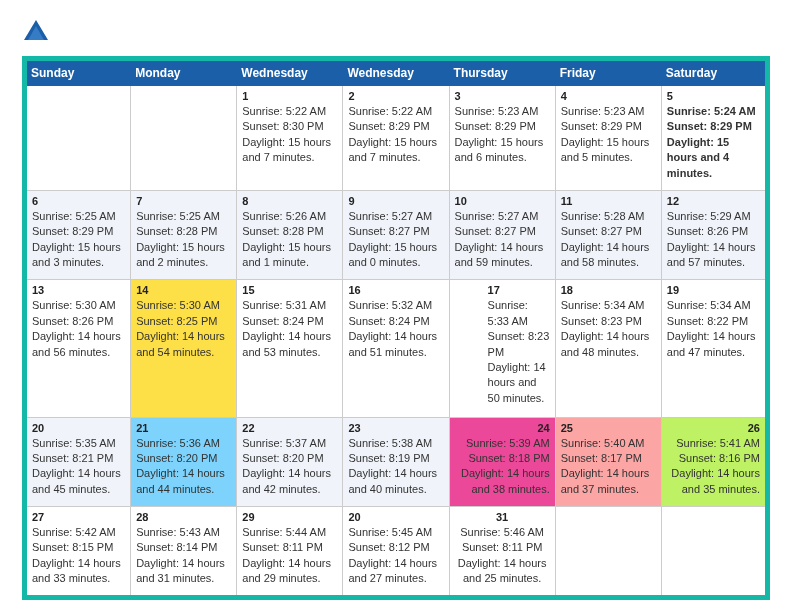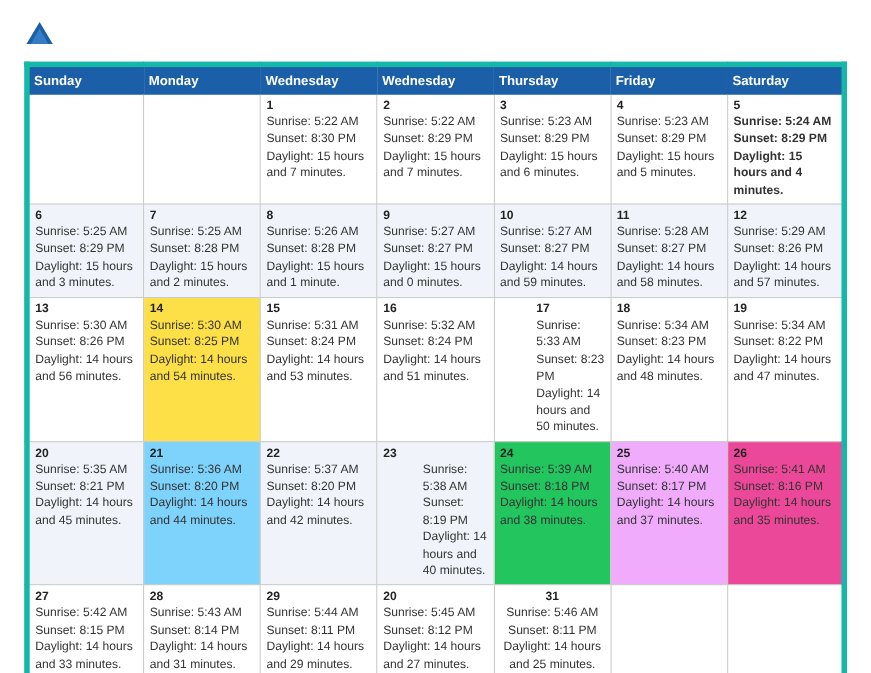--- a/index.html
+++ b/index.html
@@ -280,37 +280,37 @@
 Daylight: 14 hours and 44 minutes.</div>
           </td>
           <td style="background: rgb(240, 244, 250);">
             <span class="day-number">22</span>
             <div class="day-info" style="white-space: pre-line;">Sunrise: 5:37 AM
 Sunset: 8:20 PM
 Daylight: 14 hours and 42 minutes.</div>
           </td>
           <td style="background: rgb(240, 244, 250);">
             <span class="day-number">23</span>
-            <div class="day-info" style="white-space: pre-line; margin-left: 36px;">Sunrise: 5:38 AM
+            <div class="day-info" style="white-space: pre-line;">Sunrise: 5:38 AM
 Sunset: 8:19 PM
 Daylight: 14 hours and 40 minutes.</div>
           </td>
-          <td style="background: #22c55e;">
+          <td style="background: #ec4899; text-align: right;">
             <span class="day-number">24</span>
             <div class="day-info" style="white-space: pre-line;">Sunrise: 5:39 AM
 Sunset: 8:18 PM
 Daylight: 14 hours and 38 minutes.</div>
           </td>
-          <td style="background: #f0abfc;">
+          <td style="background: #fca5a5;">
             <span class="day-number">25</span>
             <div class="day-info" style="white-space: pre-line;">Sunrise: 5:40 AM
 Sunset: 8:17 PM
 Daylight: 14 hours and 37 minutes.</div>
           </td>
-          <td style="background: #ec4899;">
+          <td style="background: #bef264; text-align: right;">
             <span class="day-number">26</span>
             <div class="day-info" style="white-space: pre-line;">Sunrise: 5:41 AM
 Sunset: 8:16 PM
 Daylight: 14 hours and 35 minutes.</div>
           </td>
         </tr>
         <tr class="row-last">
           <td style="background: rgb(255, 255, 255);">
             <span class="day-number">27</span>
             <div class="day-info" style="white-space: pre-line;">Sunrise: 5:42 AM

